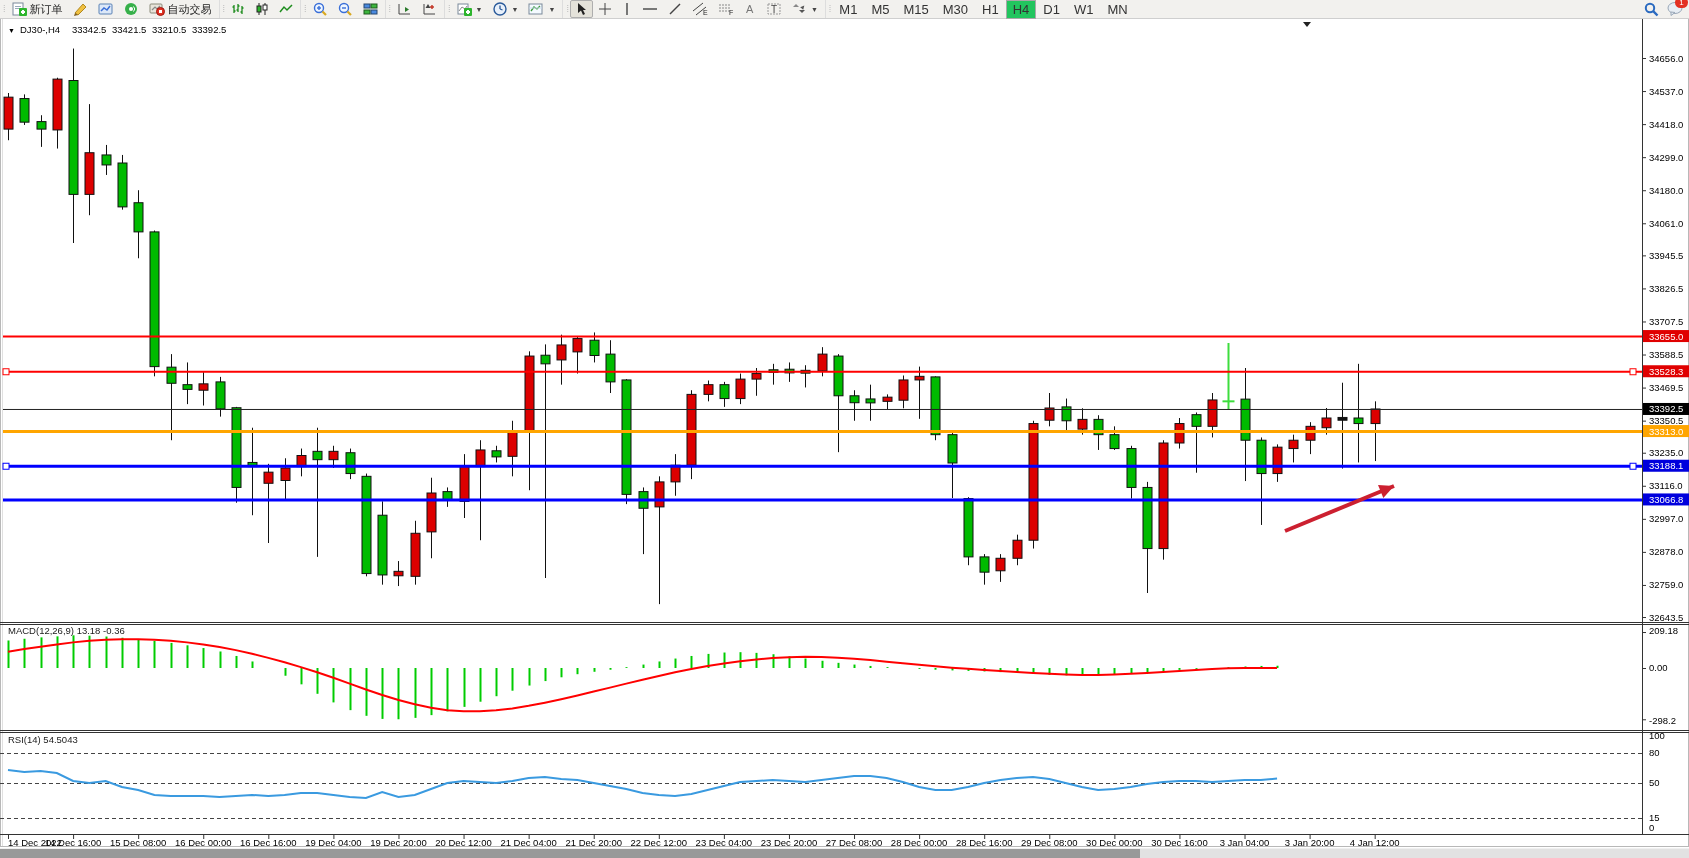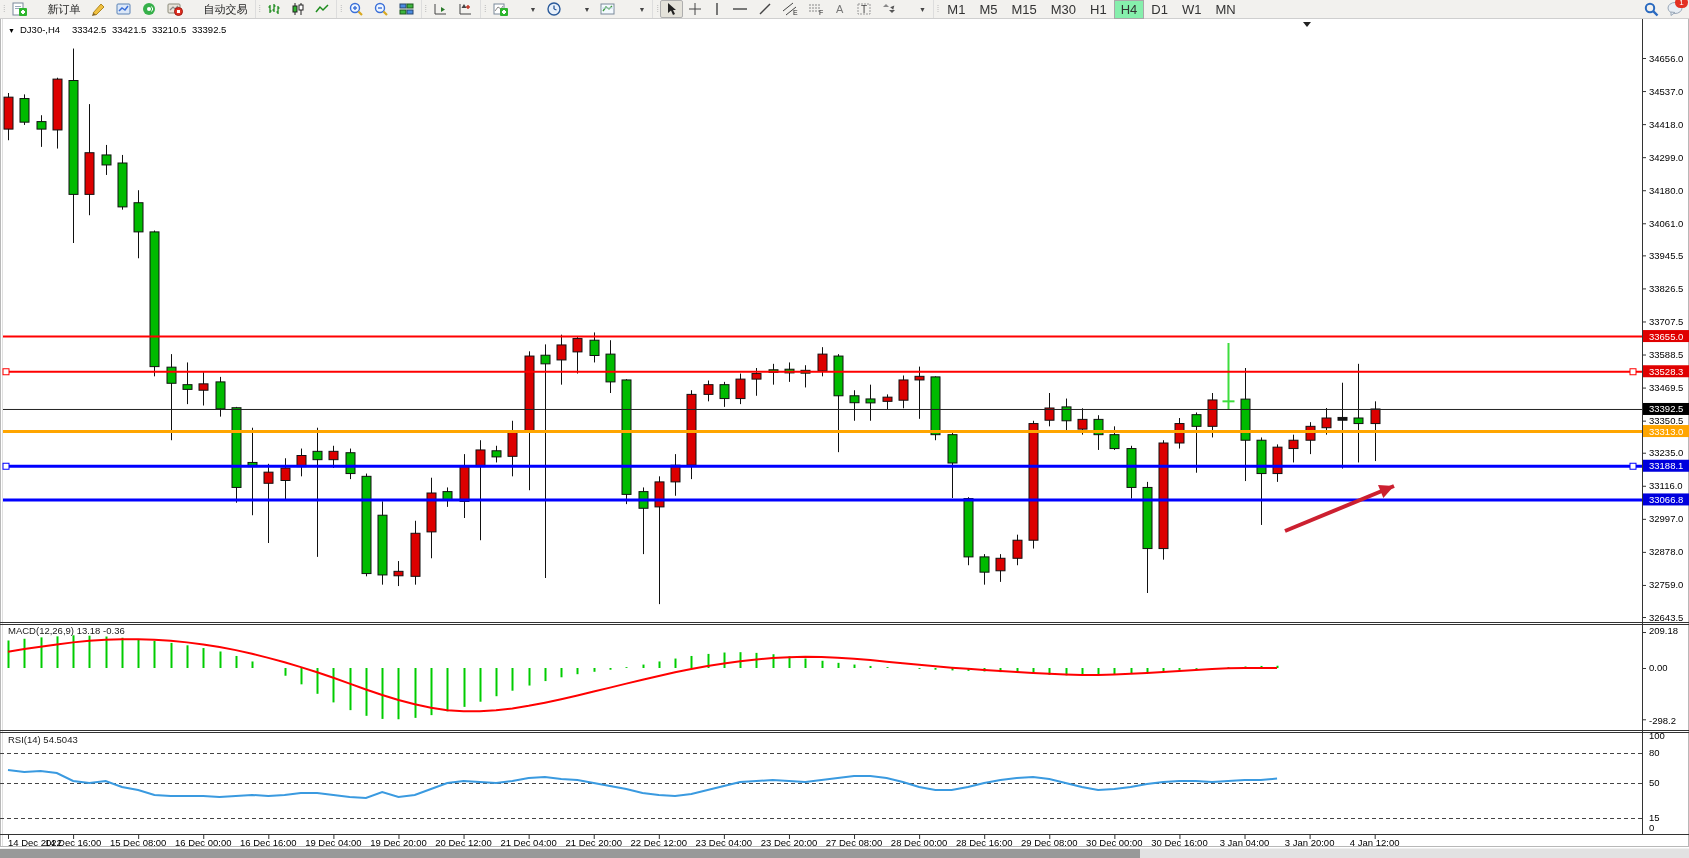--- a/index.html
+++ b/index.html
@@ -2,26 +2,26 @@
 <html><head>
 <meta charset="utf-8">
 <style>
   html,body{margin:0;padding:0;background:#f0f0f0;width:1689px;height:858px;overflow:hidden;
     font-family:"Liberation Sans",sans-serif;-webkit-font-smoothing:none;}
   #toolbar{position:absolute;left:0;top:0;width:1689px;height:18px;background:#f2f1ee;
     border-bottom:1px solid #cfcfcf;display:flex;align-items:center;font-size:11px;color:#222;}
   .tb-group{display:flex;align-items:center;height:18px;padding:0 2px;border-left:1px solid #dddddd;}
   .tb-group:first-child{border-left:none;}
   .grip{color:#b8b8b8;font-size:9px;letter-spacing:-1px;margin:0 2px 0 1px;}
-  .tb-btn{display:flex;align-items:center;gap:21px;padding:1px 4px;border:1px solid transparent;
+  .tb-btn{display:flex;align-items:center;gap:3px;padding:1px 4px;border:1px solid transparent;
     border-radius:2px;cursor:default;white-space:nowrap;}
   .tb-btn.pressed{background:#e4e2da;border:1px solid #aeaeae;}
   .tb-btn svg{display:block;}
   .tf-btn{padding:1px 6px;font-size:13px;color:#333;border:1px solid transparent;}
-  .tf-btn.active{background:#86efac;border:1px solid #a8a8a8;}
+  .tf-btn.active{background:#22c55e;border:1px solid #a8a8a8;}
   .caret{font-size:7px;color:#444;margin-left:1px;}
   #right-icons{position:absolute;right:6px;top:0;height:18px;display:flex;align-items:center;gap:8px;}
   .badge{position:absolute;right:-5px;top:-4px;background:#e33022;color:#fff;border-radius:7px;
     min-width:11px;height:11px;font-size:8px;line-height:11px;text-align:center;padding:0 1px;}
   #chart-svg{position:absolute;left:0;top:0;}
   text{font-family:"Liberation Sans",sans-serif;}
 </style>
 </head>
 <body>
 

